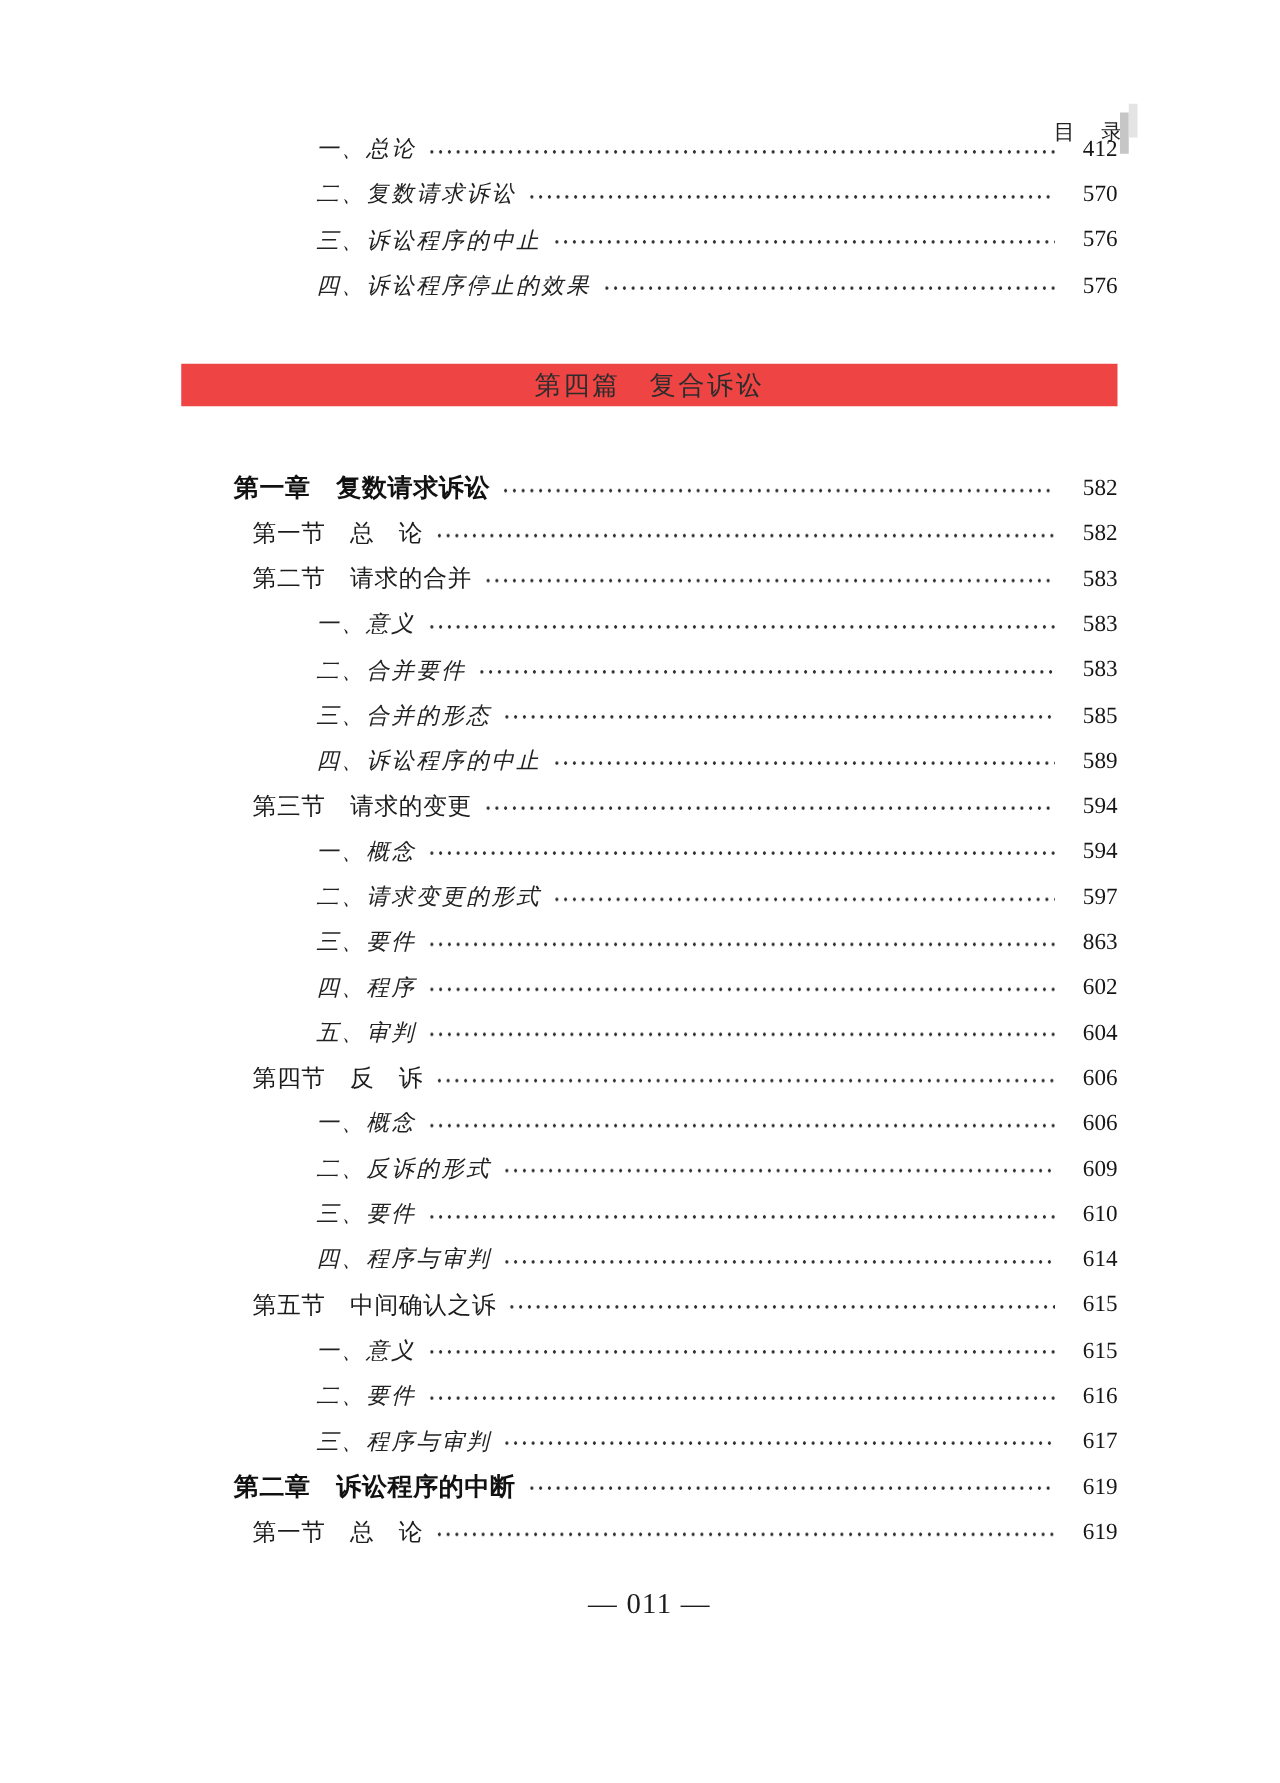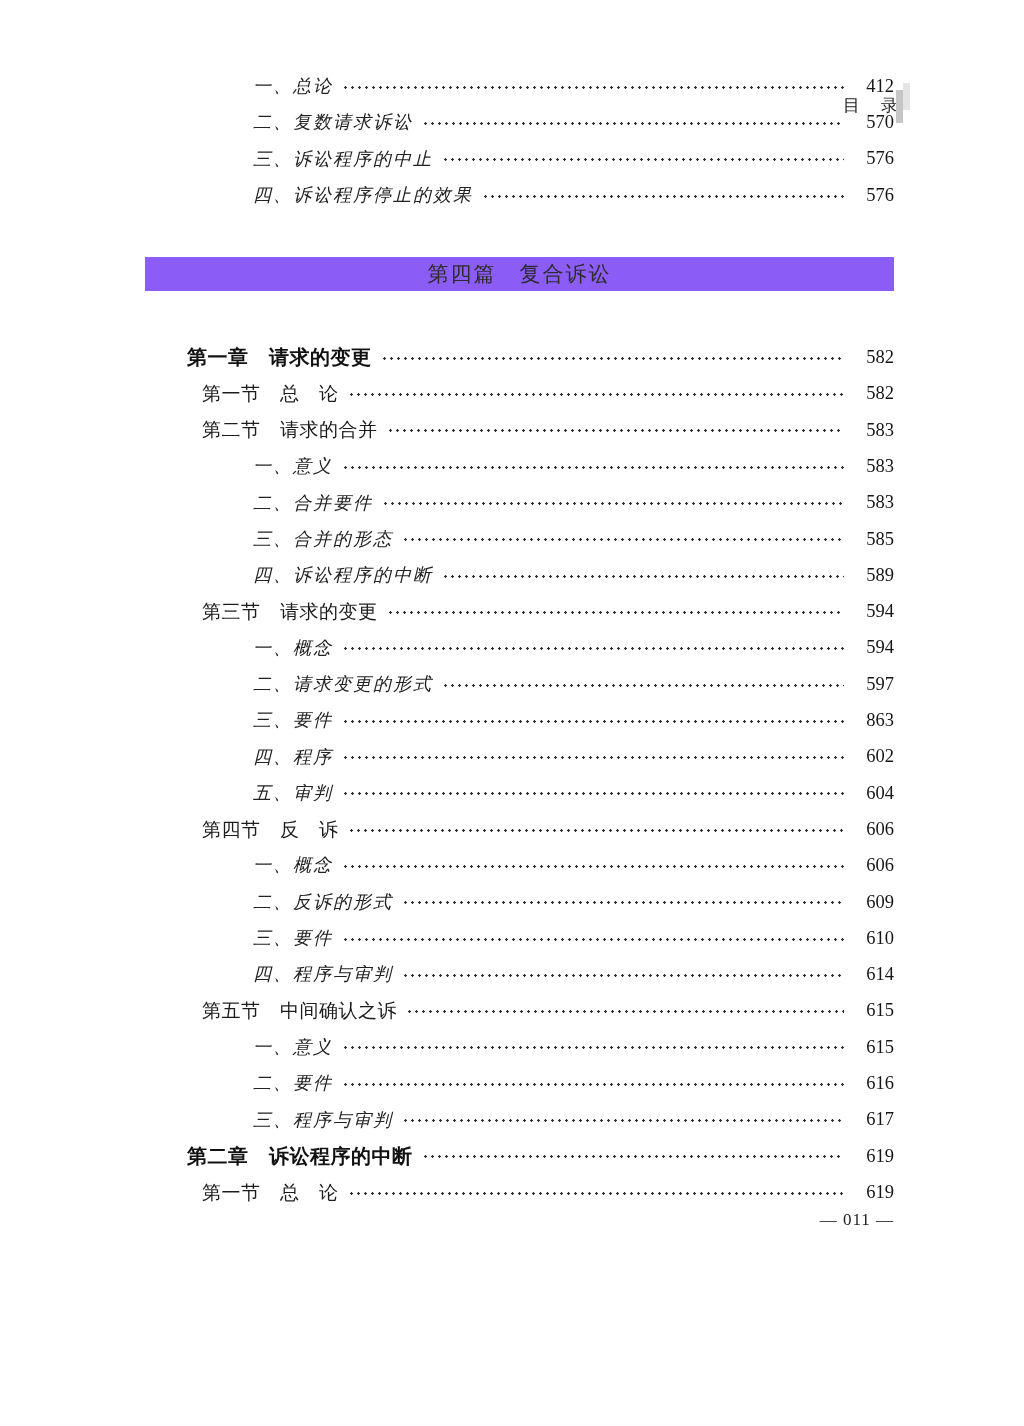--- a/index.html
+++ b/index.html
@@ -25,21 +25,21 @@
   }
   .bar{position:absolute;}
   .bar.dark{left:884px;top:2px;width:7px;height:33px;background:#c6c6c6;}
   .bar.light{left:891px;top:-5px;width:7px;height:27px;background:#e4e4e4;}
 
   
   .content{
     position:absolute;left:145px;top:0;width:749px;
   }
   .toc{display:block;}
-  .toc-pre{margin-top:68px;}
+  .toc-pre{margin-top:102px;}
   .toc-main{margin-top:48px;}
 
   .row{
     display:flex;align-items:center;
     height:36.3px;line-height:1;
     white-space:nowrap;
   }
   .row .label{flex:0 0 auto;}
   .row .leader{
     flex:1 1 auto;
@@ -73,34 +73,35 @@
   .lv-chapter .label{
     font-family:"Liberation Sans", sans-serif;
     font-weight:bold;
     font-size:20px;letter-spacing:0.5px;color:#111;
   }
 
   
   .part-banner{
     margin-top:44px;
     height:34px;width:100%;
-    background:#8b5cf6;
+    background:#ef4444;
     display:flex;align-items:center;justify-content:center;
   }
   .part-banner .banner-text{
     font-family:"Liberation Sans", sans-serif;
     font-size:21px;letter-spacing:2px;color:#2c2c2c;
     white-space:pre;
   }
 
   
   .page-footer{
-    text-align:right;
+    margin-top:26px;
+    text-align:center;
     font-family:"Liberation Serif", serif;
-    font-size:17px;letter-spacing:1px;color:#1c1c1c;
+    font-size:23px;letter-spacing:1px;color:#1c1c1c;
     white-space:pre;
   }
 </style>
 </head>
 <body>
 
 <div class="page">
 
   <div class="running-header">
     <span class="header-title">目　录</span>
@@ -132,21 +133,21 @@
     <span class="pagenum">576</span>
   </div>
       </div>
 
     <div class="part-banner">
       <span class="banner-text">第四篇　复合诉讼</span>
     </div>
 
     <div class="toc toc-main">
         <div class="row lv-chapter">
-    <span class="label">第一章　请求的变更</span>
+    <span class="label">第一章　复数请求诉讼</span>
     <span class="leader"></span>
     <span class="pagenum">582</span>
   </div>
         <div class="row lv-section">
     <span class="label">第一节　总　论</span>
     <span class="leader"></span>
     <span class="pagenum">582</span>
   </div>
         <div class="row lv-section">
     <span class="label">第二节　请求的合并</span>
@@ -162,21 +163,21 @@
     <span class="label">二、合并要件</span>
     <span class="leader"></span>
     <span class="pagenum">583</span>
   </div>
         <div class="row lv-item">
     <span class="label">三、合并的形态</span>
     <span class="leader"></span>
     <span class="pagenum">585</span>
   </div>
         <div class="row lv-item">
-    <span class="label">四、诉讼程序的中断</span>
+    <span class="label">四、诉讼程序的中止</span>
     <span class="leader"></span>
     <span class="pagenum">589</span>
   </div>
         <div class="row lv-section">
     <span class="label">第三节　请求的变更</span>
     <span class="leader"></span>
     <span class="pagenum">594</span>
   </div>
         <div class="row lv-item">
     <span class="label">一、概念</span>

